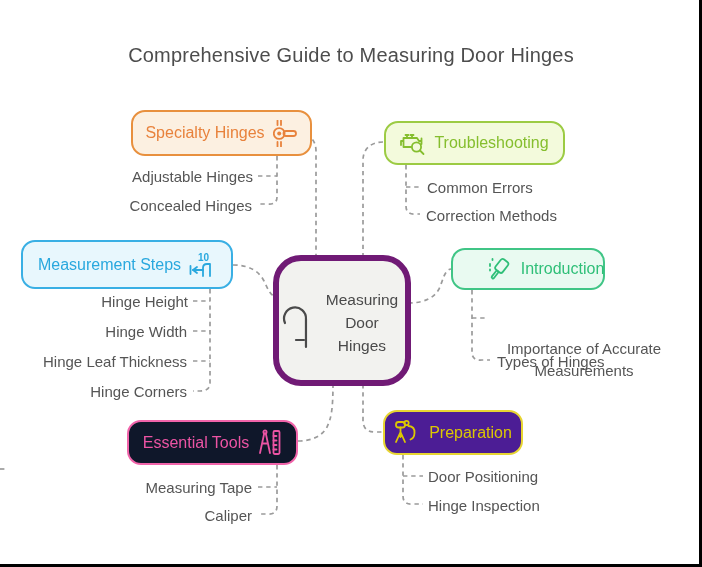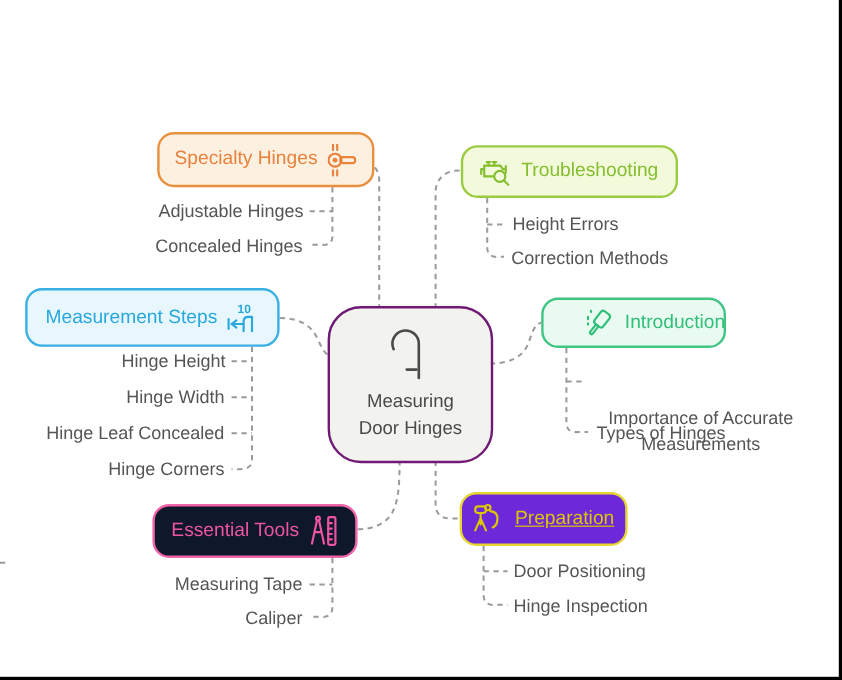--- a/index.html
+++ b/index.html
@@ -26,22 +26,22 @@
   .node svg .filled{fill:currentColor;stroke:none;}
   .node svg text{fill:currentColor;stroke:none;font-family:"Liberation Sans",sans-serif;font-weight:bold;}
   #box-specialty   {left:131px;top:110px;width:181px;height:46px;}
   #box-troubleshooting{left:384px;top:121px;width:181px;height:44px;}
   #box-measurement {left:21px; top:240px;width:212px;height:49px;}
   #box-introduction{left:451px;top:248px;width:154px;height:42px;padding-left:36px;}
   #box-preparation {left:383px;top:410px;width:140px;height:45px;}
   #box-essential   {left:127px;top:420px;width:171px;height:45px;}
   .center-node{
     position:absolute;z-index:2;left:273px;top:255px;width:138px;height:131px;
-    box-sizing:border-box;border:2px solid #701a75;border-radius:28px;background:#F2F2EF;
-    display:flex;flex-direction:column;align-items:center;justify-content:flex-start;
+    box-sizing:border-box;border:6px solid #701a75;border-radius:28px;background:#F2F2EF;
+    display:flex;flex-direction:row;align-items:center;justify-content:flex-start;
     color:#4A4A4A;
   }
   .center-node svg{margin-top:13px;}
   .center-node svg *{fill:none;stroke:#4A4A4A;stroke-width:2.2;stroke-linecap:round;}
   .center-label{font-size:15.5px;line-height:23px;text-align:center;margin-top:3px;}
   .sub{
     position:absolute;z-index:2;font-size:15px;color:#555555;white-space:nowrap;line-height:17px;
   }
   .sub.right{text-align:right;}
   .sub.wrap{white-space:normal;text-align:center;line-height:22px;}
@@ -76,20 +76,21 @@
 
     <path d="M403,455 V496 Q403,505 413,504 L423,504"></path>
     <path d="M403,476 H423"></path>
 
     <path d="M277,465 V506 Q277,515 267,514 L258,514"></path>
     <path d="M258,487 H277"></path>
 
     <path d="M0,469 H5"></path>
   </svg>
 
+  <div class="title">Comprehensive Guide to Measuring Door Hinges</div>
 
   <div class="center-node">
     <svg width="40" height="50" viewBox="0 0 40 50">
       <path d="M27,45 V17 A11,11 0 1 0 6,21"></path>
       <path d="M17,38 H25"></path>
     </svg>
     <div class="center-label">
       <div>Measuring</div>
       <div>Door Hinges</div>
     </div>
@@ -109,52 +110,52 @@
 
   <div class="node" id="box-troubleshooting" style="border-color: rgb(156, 203, 67); background-color: rgb(243, 250, 220); color: rgb(133, 190, 46); align-items: center;">
     <svg width="26" height="25" viewBox="0 0 26 25">
       <path d="M3.5,7 H17 L19,10 H21.5 V7.5 M21.5,13 V10 H19 M3.5,7 V16 H11 M3.5,10 H1 V14"></path>
       <path d="M7,7 V4 M12,7 V4 M5.5,4 H8.5 M10.5,4 H13.5"></path>
       <circle cx="16.5" cy="16" r="4.6"></circle>
       <path d="M20,19.5 L23.5,23"></path>
     </svg>
     <span>Troubleshooting</span>
   </div>
-  <div class="sub" style="left:427px;top:179px;">Height Errors</div>
+  <div class="sub" style="left:427px;top:179px;">Common Errors</div>
   <div class="sub" style="left:426px;top:207px;">Correction Methods</div>
 
   <div class="node" id="box-measurement" style="border-color: rgb(57, 175, 228); background-color: rgb(232, 247, 253); color: rgb(41, 168, 222);">
     <span>Measurement Steps</span>
     <svg width="27" height="27" viewBox="0 0 27 27">
       <text x="9" y="10" font-size="10">10</text>
       <path d="M1.5,15 V23"></path>
       <path d="M4,19 H14"></path>
       <path d="M8,16 L4,19 L8,22"></path>
       <path d="M14,25 V17 Q14,13 18,13 H21 V25"></path>
     </svg>
   </div>
   <div class="sub right" style="right:514px;top:293px;">Hinge Height</div>
   <div class="sub right" style="right:515px;top:323px;">Hinge Width</div>
-  <div class="sub right" style="right:515px;top:353px;">Hinge Leaf Concealed</div>
+  <div class="sub right" style="right:515px;top:353px;">Hinge Leaf Thickness</div>
   <div class="sub right" style="right:515px;top:383px;">Hinge Corners</div>
 
   <div class="node" id="box-introduction" style="border-color: rgb(64, 197, 134); background-color: rgb(233, 250, 241); color: rgb(47, 191, 120);">
     <svg width="25" height="27" viewBox="0 0 25 27">
       <g transform="rotate(38 12 13)">
         <rect x="7" y="3" width="9" height="13" rx="2.5"></rect>
         <rect x="10.2" y="16" width="2.6" height="9" rx="1.2"></rect>
       </g>
       <path d="M2,8 V10 M4.5,3 V4 M2,13.5 V14.5"></path>
     </svg>
     <span>Introduction</span>
   </div>
   <div class="sub wrap" style="left:492px;top:302px;width:184px;margin-top:36px;">Importance of Accurate Measurements</div>
   <div class="sub" style="left:497px;top:353px;">Types of Hinges</div>
 
-  <div class="node" id="box-preparation" style="border-color: rgb(231, 213, 50); background-color: #6d28d9; color: rgb(220, 199, 2); text-decoration: underline;">
+  <div class="node" id="box-preparation" style="border-color: rgb(231, 213, 50); background-color: #4c1d95; color: rgb(220, 199, 2);">
     <svg width="27" height="27" viewBox="0 0 27 27">
       <rect x="2" y="3" width="9" height="5.5" rx="2.5"></rect>
       <circle cx="12.5" cy="4" r="2.2"></circle>
       <path d="M6.5,8.5 V13 M6.5,13 L2,23 M6.5,13 L11,23 M6.5,13 V18"></path>
       <path d="M14.5,7 Q21,7.5 20.5,14 Q20.3,19 16.5,20.5"></path>
     </svg>
     <span>Preparation</span>
   </div>
   <div class="sub" style="left:428px;top:468px;">Door Positioning</div>
   <div class="sub" style="left:428px;top:497px;">Hinge Inspection</div>

